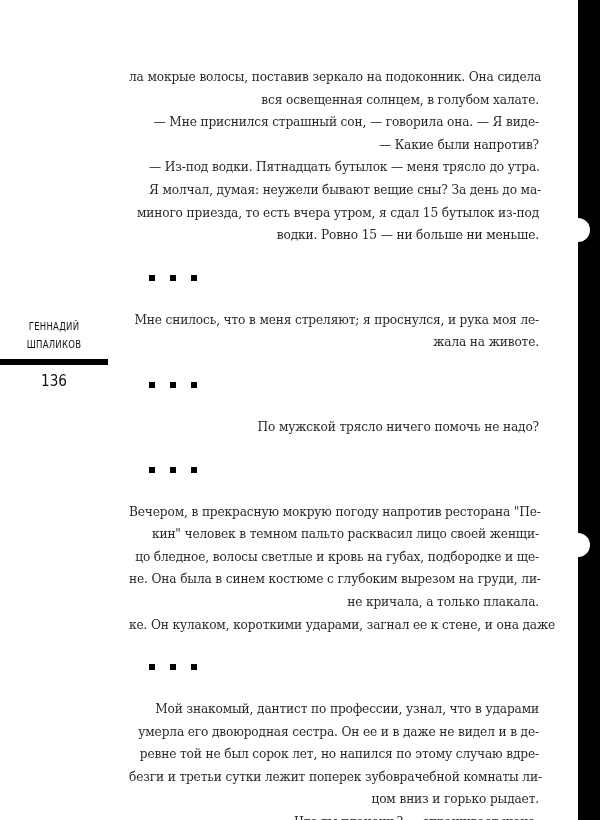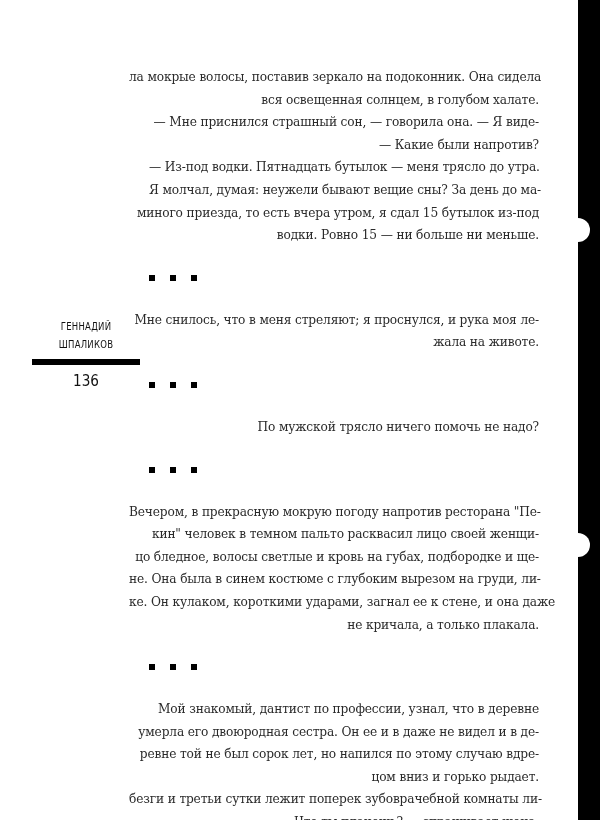--- a/index.html
+++ b/index.html
@@ -11,21 +11,21 @@
     }
     .edge-bar {
       position: absolute; left: 578px; top: 0; width: 22px; height: 820px;
       background: #000;
     }
     .notch {
       position: absolute; left: 566px; width: 24px; height: 24px;
       border-radius: 50%; background: #fff;
     }
     .side {
-      position: absolute; left: 0; top: 318px; width: 110px; margin-left: 32px;
+      position: absolute; left: 0; top: 318px; width: 110px;
     }
     .author {
       font-family: "DejaVu Sans", "Liberation Sans", sans-serif;
       font-size: 10px; letter-spacing: 0.3px; color: #111;
       text-align: center; width: 108px; line-height: 18px;
       transform: scaleX(0.85);
     }
     .side-bar {
       margin-top: 5px; width: 108px; height: 6px; background: #000;
     }
@@ -91,29 +91,29 @@
     <div class="sep">
       <span></span>
       <span></span>
       <span></span>
     </div>
     <div>
       <p>Вечером, в прекрасную мокрую погоду напротив ресторана "Пе-</p>
       <p>кин" человек в темном пальто расквасил лицо своей женщи-</p>
       <p>цо бледное, волосы светлые и кровь на губах, подбородке и ще-</p>
       <p>не. Она была в синем костюме с глубоким вырезом на груди, ли-</p>
+      <p>не кричала, а только плакала.</p>
       <p>ке. Он кулаком, короткими ударами, загнал ее к стене, и она даже</p>
-      <p>не кричала, а только плакала.</p>
     </div>
     <div class="sep">
       <span></span>
       <span></span>
       <span></span>
     </div>
     <div>
-      <p>Мой знакомый, дантист по профессии, узнал, что в деревне</p>
+      <p>Мой знакомый, дантист по профессии, узнал, что в ударами</p>
       <p>умерла его двоюродная сестра. Он ее и в даже не видел и в де-</p>
       <p>ревне той не был сорок лет, но напился по этому случаю вдре-</p>
+      <p>безги и третьи сутки лежит поперек зубоврачебной комнаты ли-</p>
       <p>цом вниз и горько рыдает.</p>
-      <p>безги и третьи сутки лежит поперек зубоврачебной комнаты ли-</p>
       <p class="indent">— Что ты плачешь? — спрашивает жена.</p>
     </div>
   </div>
 
 </body></html>

